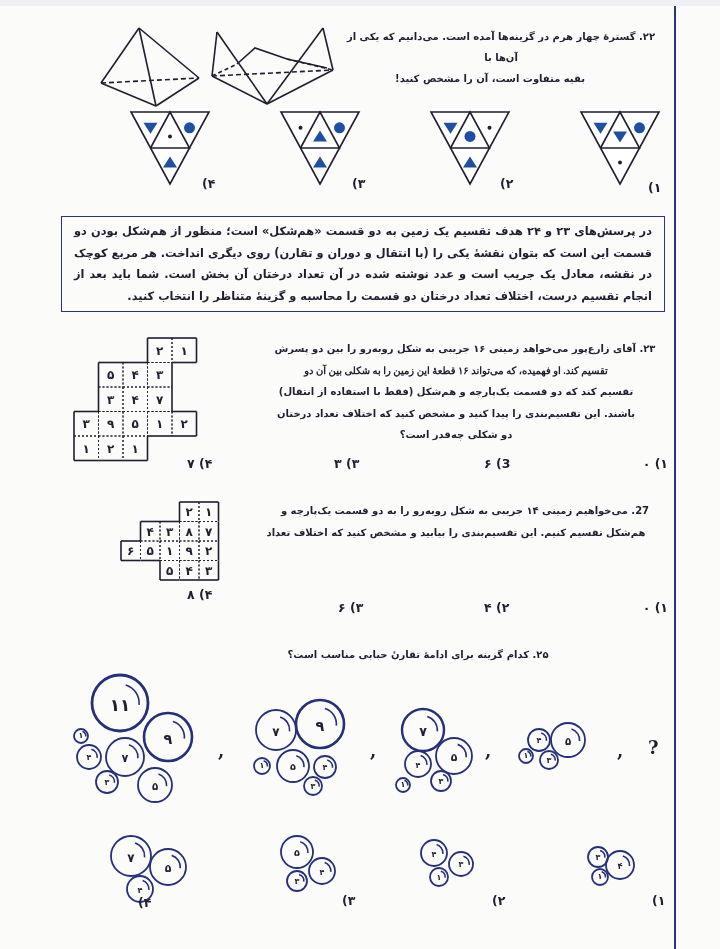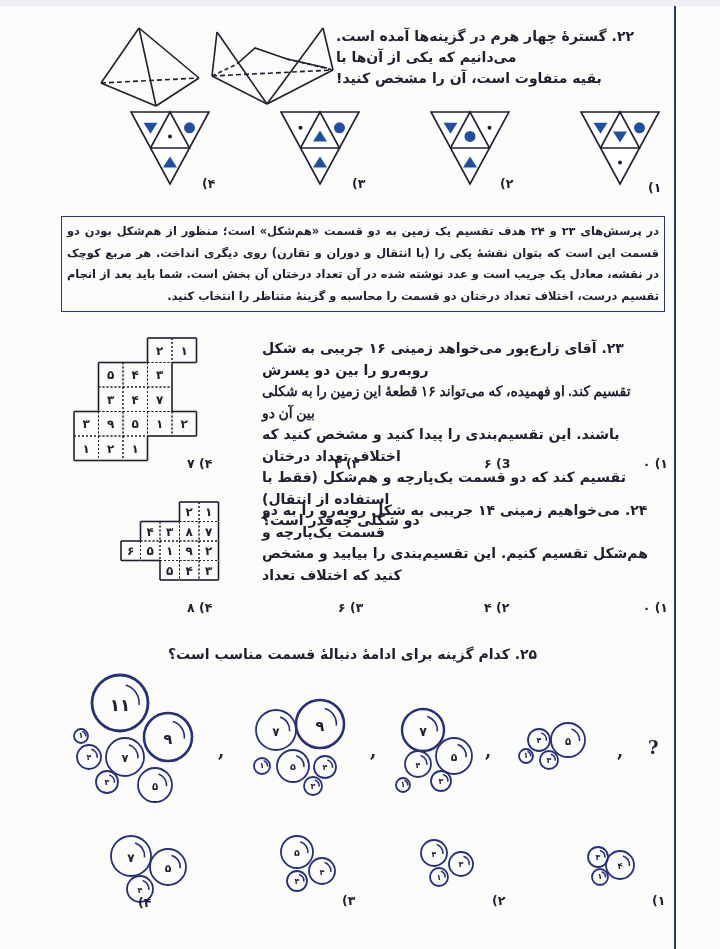--- a/index.html
+++ b/index.html
@@ -8,31 +8,31 @@
     background:#fbfbf9;
     font-family:"DejaVu Sans", sans-serif;
     color:#1c1c2a;
   }
   .rule {
     position:absolute; left:674px; top:6px; width:2px; height:943px;
     background:#2b3578;
   }
   .topedge { position:absolute; left:0; top:0; width:720px; height:6px; background:#eef0f6; }
   .q-text {
-    position:absolute; direction:rtl; text-align:left;
-    font-size:14px; line-height:21px; font-weight:bold; color:#1f1f30;
+    position:absolute; direction:rtl; text-align:center;
+    font-size:10px; line-height:21px; font-weight:bold; color:#1f1f30;
   }
   .q-num { color:#1f1f30; }
   .opt {
     position:absolute; direction:rtl; font-size:12.5px; font-weight:bold; color:#1f1f30;
   }
   .infobox {
     position:absolute; left:61px; top:216px; width:604px; height:96px;
     border:1.5px solid #2b3578; box-sizing:border-box;
-    padding:4px 5px; direction:rtl; text-align:justify;
+    padding:4px 12px; direction:rtl; text-align:justify;
     font-size:11.4px; line-height:21.5px; font-weight:bold; color:#1f1f30;
   }
   svg { position:absolute; overflow:visible; }
   .grid-svg text {
     font-family:"DejaVu Sans", sans-serif; font-size:12px; font-weight:bold; fill:#1f1f30;
   }
   .bubble text {
     font-family:"DejaVu Sans", sans-serif; font-weight:bold; fill:#1f1f30;
   }
   .seq-sep {
@@ -114,22 +114,22 @@
 <div class="opt" style="left:202px; top:176px;">۴)</div>
 <div class="opt" style="left:352px; top:176px;">۳)</div>
 <div class="opt" style="left:500px; top:176px;">۲)</div>
 <div class="opt" style="left:648px; top:180px;">۱)</div>
 
 <div class="infobox">در پرسش‌های ۲۳ و ۲۴ هدف تقسیم یک زمین به دو قسمت «هم‌شکل» است؛ منظور از هم‌شکل بودن دو قسمت این است که بتوان نقشهٔ یکی را (با انتقال و دوران و تقارن) روی دیگری انداخت. هر مربع کوچک در نقشه، معادل یک جریب است و عدد نوشته شده در آن تعداد درختان آن بخش است. شما باید بعد از انجام تقسیم درست، اختلاف تعداد درختان دو قسمت را محاسبه و گزینهٔ متناظر را انتخاب کنید.</div>
 
 <div class="q-text" style="right:52px; top:338px; width:406px; line-height:21.5px;">
   <div><span>۲۳.</span> <span>آقای زارع‌پور می‌خواهد زمینی ۱۶ جریبی به شکل روبه‌رو را بین دو پسرش</span></div>
   <div style="padding-right:18px;font-family:Liberation Serif, serif;">تقسیم کند. او فهمیده، که می‌تواند ۱۶ قطعهٔ این زمین را به شکلی بین آن دو</div>
+  <div style="padding-right:18px;">تقسیم کند که دو قسمت یک‌پارچه و هم‌شکل (فقط با استفاده از انتقال)</div>
   <div style="padding-right:18px;">باشند. این تقسیم‌بندی را پیدا کنید و مشخص کنید که اختلاف تعداد درختان</div>
-  <div style="padding-right:18px;">تقسیم کند که دو قسمت یک‌پارچه و هم‌شکل (فقط با استفاده از انتقال)</div>
   <div style="padding-right:18px;">دو شکلی چه‌قدر است؟</div>
 </div>
 <svg id="q23-grid" class="grid-svg" style="left:74px; top:338px;" width="140" height="120">
     <g>
       <line x1="73.5" y1="0" x2="98" y2="0" stroke="#1f1f30" stroke-width="1.6" stroke-dasharray="none"></line>
       <line x1="73.5" y1="24.5" x2="98" y2="24.5" stroke="#1f1f30" stroke-width="1" stroke-dasharray="2,2"></line>
       <line x1="73.5" y1="0" x2="73.5" y2="24.5" stroke="#1f1f30" stroke-width="1.6" stroke-dasharray="none"></line>
       <line x1="98" y1="0" x2="98" y2="24.5" stroke="#1f1f30" stroke-width="1" stroke-dasharray="2,2"></line>
       <text x="85.75" y="16.75" text-anchor="middle">۲</text>
     </g>
@@ -239,21 +239,21 @@
       <text x="61.25" y="114.75" text-anchor="middle">۱</text>
     </g>
   </svg>
 
 <div class="opt" style="right:52px; top:456px;">۱) ۰</div>
 <div class="opt" style="left:484px; top:456px;">3) ۶</div>
 <div class="opt" style="left:334px; top:456px;">۳) ۳</div>
 <div class="opt" style="left:187px; top:456px;">۴) ۷</div>
 
 <div class="q-text" style="right:52px; top:500px; width:406px; line-height:21.5px;">
-  <div><span>۲۴.</span> <span>می‌خواهیم زمینی ۱۴ جریبی به شکل روبه‌رو را به دو قسمت یک‌پارچه و</span></div>
+  <div><span>27.</span> <span>می‌خواهیم زمینی ۱۴ جریبی به شکل روبه‌رو را به دو قسمت یک‌پارچه و</span></div>
   <div style="padding-right:18px;">هم‌شکل تقسیم کنیم. این تقسیم‌بندی را بیابید و مشخص کنید که اختلاف تعداد</div>
 </div>
 <svg id="q24-grid" class="grid-svg" style="left:121px; top:502px;" width="130" height="100">
     <g>
       <line x1="58.5" y1="0" x2="78" y2="0" stroke="#1f1f30" stroke-width="1.6" stroke-dasharray="none"></line>
       <line x1="58.5" y1="19.5" x2="78" y2="19.5" stroke="#1f1f30" stroke-width="1" stroke-dasharray="2,2"></line>
       <line x1="58.5" y1="0" x2="58.5" y2="19.5" stroke="#1f1f30" stroke-width="1.6" stroke-dasharray="none"></line>
       <line x1="78" y1="0" x2="78" y2="19.5" stroke="#1f1f30" stroke-width="1" stroke-dasharray="2,2"></line>
       <text x="68.25" y="14.25" text-anchor="middle">۲</text>
     </g>
@@ -346,24 +346,24 @@
       <line x1="78" y1="78" x2="97.5" y2="78" stroke="#1f1f30" stroke-width="1.6" stroke-dasharray="none"></line>
       <line x1="78" y1="58.5" x2="78" y2="78" stroke="#1f1f30" stroke-width="1" stroke-dasharray="2,2"></line>
       <line x1="97.5" y1="58.5" x2="97.5" y2="78" stroke="#1f1f30" stroke-width="1.6" stroke-dasharray="none"></line>
       <text x="87.75" y="72.75" text-anchor="middle">۳</text>
     </g>
   </svg>
 
 <div class="opt" style="right:52px; top:600px;">۱) ۰</div>
 <div class="opt" style="left:484px; top:600px;">۲) ۴</div>
 <div class="opt" style="left:338px; top:600px;">۳) ۶</div>
-<div class="opt" style="left:187px; top:600px;">۴) ۸</div>
+<div class="opt" style="left:187px; top:587px;">۴) ۸</div>
 
 <div class="q-text" style="right:52px; top:644px; width:500px;">
-  <span>۲۵.</span> <span>کدام گزینه برای ادامهٔ دنبالهٔ قسمت مناسب است؟</span>
+  <span>۲۵.</span> <span>کدام گزینه برای ادامهٔ تقارنٔ حبابی مناسب است؟</span>
 </div>
 
 <svg id="q25-seq" class="bubble" style="left:0; top:660px;" width="680" height="150">
     <g>
       <circle cx="81" cy="76" r="7" fill="none" stroke="#26307a" stroke-width="1.8"></circle>
       <path d="M 82.428 71.478 A 4.760000000000001 4.760000000000001 0 0 1 85.76 76.476" fill="none" stroke="#26307a" stroke-width="1.6"></path>
       <text x="81" y="77.96" text-anchor="middle" font-size="8">۱</text>
     </g>
     <g>
       <circle cx="89" cy="97" r="12" fill="none" stroke="#26307a" stroke-width="1.8"></circle>

